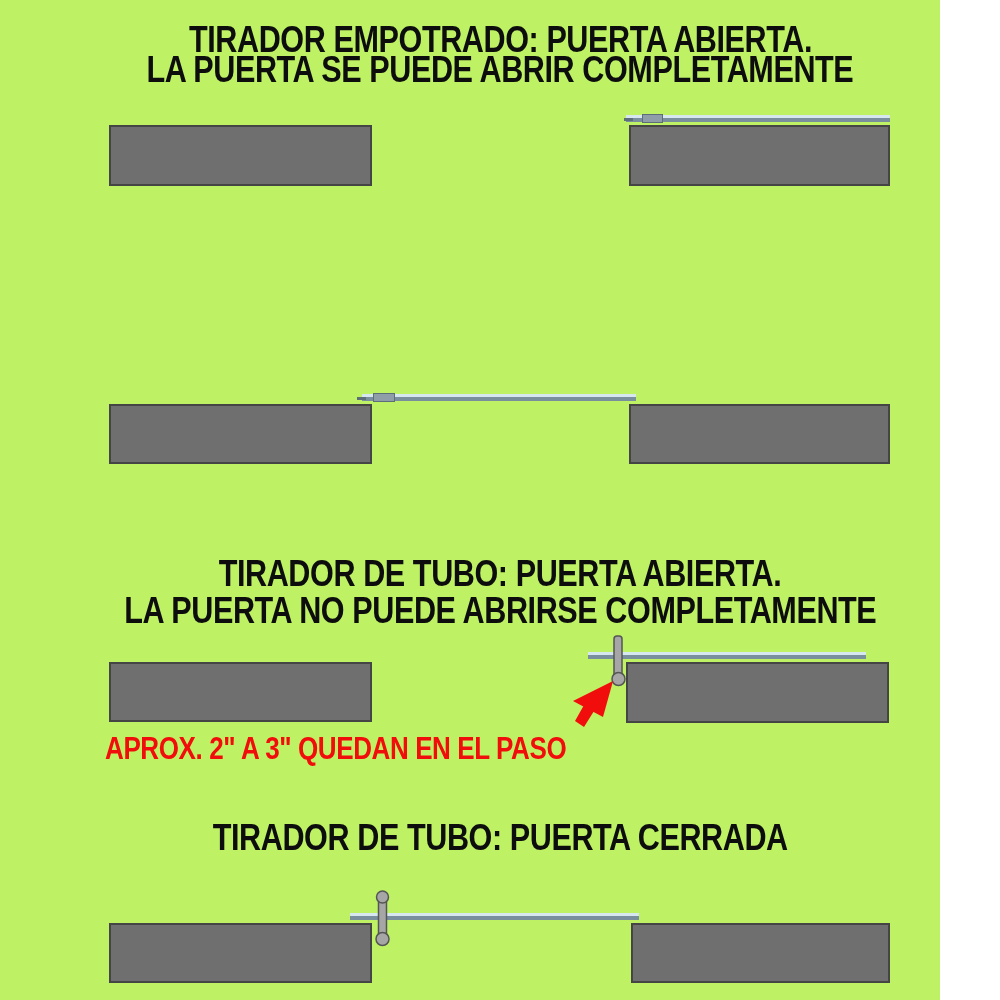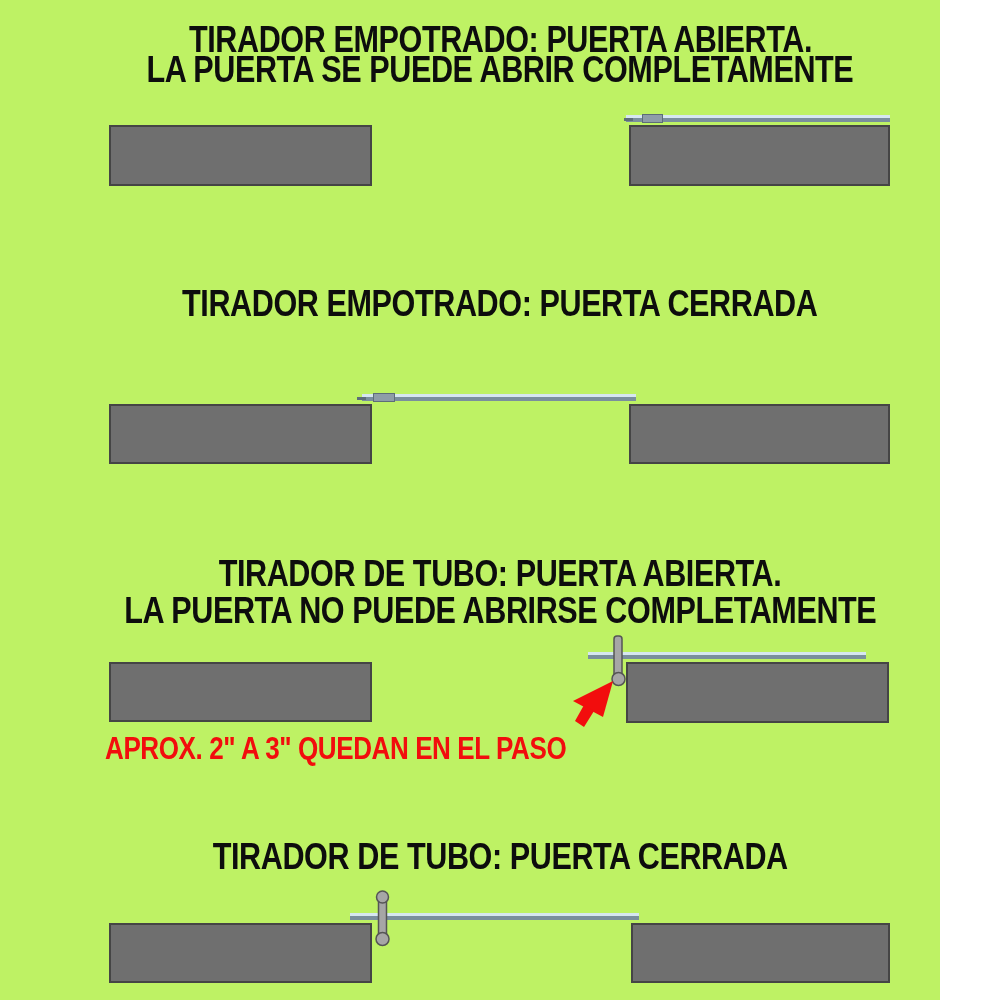--- a/index.html
+++ b/index.html
@@ -39,21 +39,20 @@
   <div class="title" style="top:22px"><span class="tx">TIRADOR EMPOTRADO: PUERTA ABIERTA.</span></div>
   <div class="title" style="top:52px"><span class="tx">LA PUERTA SE PUEDE ABRIR COMPLETAMENTE</span></div>
 
   <div class="wall" style="left:109px;top:125px;width:263px;height:61px"></div>
   <div class="door-hl" style="left:626px;top:115px;width:264px;height:3px"></div>
   <div class="door-line" style="left:626px;top:118px;width:264px;height:4px"></div>
   <div class="handle-dash" style="left:624px;top:118px;width:9px;height:3px"></div>
   <div class="handle-block" style="left:642px;top:114px;width:21px;height:9px"></div>
   <div class="wall" style="left:629px;top:125px;width:261px;height:61px"></div>
 
-  <div class="title" style="top:286px"><span class="tx">TIRADOR EMPOTRADO: PUERTA CERRADA</span></div>
 
   <div class="door-hl" style="left:362px;top:394px;width:274px;height:3px"></div>
   <div class="door-line" style="left:362px;top:397px;width:274px;height:4px"></div>
   <div class="handle-dash" style="left:357px;top:397px;width:9px;height:3px"></div>
   <div class="handle-block" style="left:373px;top:393px;width:22px;height:9px"></div>
   <div class="wall" style="left:109px;top:404px;width:263px;height:60px"></div>
   <div class="wall" style="left:629px;top:404px;width:261px;height:60px"></div>
 
   <div class="title" style="top:593px"><span class="tx">LA PUERTA NO PUEDE ABRIRSE COMPLETAMENTE</span></div>
   <div class="title" style="top:556px"><span class="tx">TIRADOR DE TUBO: PUERTA ABIERTA.</span></div>
@@ -69,21 +68,21 @@
 
   <svg class="svg-abs" style="left:570px;top:678px" width="48" height="54" viewBox="0 0 48 54">
     <polygon points="3,23 43,3 33,39" style="fill:var(--accent-red,#f20d0d)"></polygon>
     <polygon points="14,27 24,33 14,49 5,43" style="fill:var(--accent-red,#f20d0d)"></polygon>
   </svg>
 
   <div class="wall" style="left:626px;top:662px;width:263px;height:61px"></div>
 
   <div class="annotation" style="left:105px;top:733px"><span class="tx">APROX. 2" A 3" QUEDAN EN EL PASO</span></div>
 
-  <div class="title" style="top:839px"><span class="tx">TIRADOR DE TUBO: PUERTA CERRADA</span></div>
+  <div class="title" style="top:820px"><span class="tx">TIRADOR DE TUBO: PUERTA CERRADA</span></div>
 
   <div class="door-hl" style="left:350px;top:913px;width:289px;height:3px"></div>
   <div class="door-line" style="left:350px;top:916px;width:289px;height:4px"></div>
 
   <svg class="svg-abs" style="left:372px;top:886px" width="22" height="62" viewBox="0 0 22 62">
     <rect x="6.5" y="9" width="8" height="45" rx="3" style="fill:var(--tube-fill,#a6a6a6);stroke:var(--tube-border,#555555);stroke-width:1.5"></rect>
     <circle cx="10.5" cy="11" r="6" style="fill:var(--tube-fill,#a6a6a6);stroke:var(--tube-border,#555555);stroke-width:1.5"></circle>
     <circle cx="10.5" cy="53" r="6.5" style="fill:var(--tube-fill,#a6a6a6);stroke:var(--tube-border,#555555);stroke-width:1.5"></circle>
   </svg>
 

